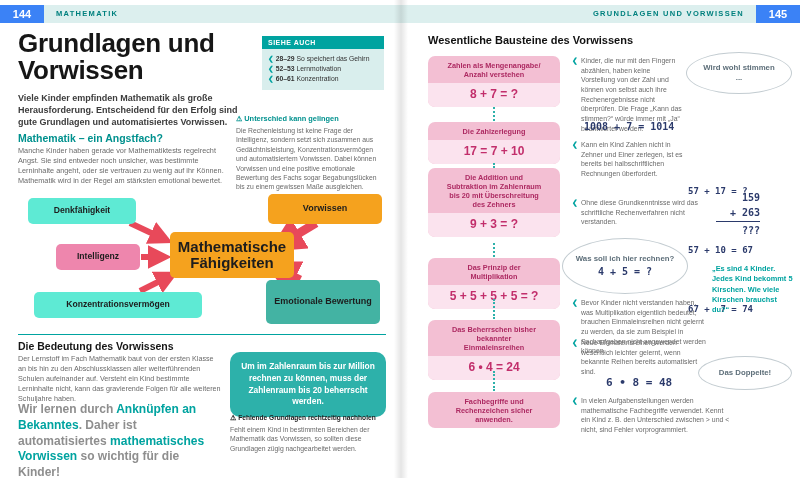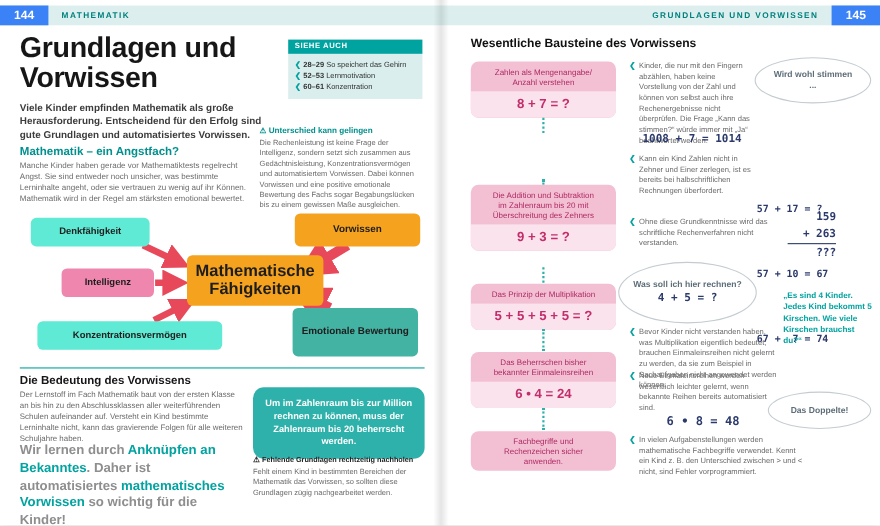--- a/index.html
+++ b/index.html
@@ -50,21 +50,21 @@
   .tealbox{position:absolute;left:230px;top:352px;width:156px;box-sizing:border-box;background:#2db1aa;
     color:#fff;font-weight:bold;font-size:8.4px;text-align:center;border-radius:10px;
     padding:9px 10px;line-height:1.4;}
   .quote{position:absolute;left:18px;top:402px;width:202px;font-size:12px;line-height:1.32;
     color:#8e8e8e;font-weight:bold;}
   .quote .acc{color:#00a3a0;}
 
   
   .rtitle{position:absolute;left:428px;top:34px;font-size:11px;font-weight:bold;color:#111;}
   .pbox{position:absolute;left:428px;width:132px;border-radius:7px;overflow:hidden;background:#f3bfd3;}
-  .ptitle{padding:5px 18px 4px;text-align:center;font-weight:normal;font-size:7.3px;line-height:1.25;color:#ad2a62;}
+  .ptitle{padding:5px 18px 4px;text-align:center;font-weight:bold;font-size:7.3px;line-height:1.25;color:#ad2a62;}
   .pformula{background:#fbe3ee;text-align:center;font-weight:bold;font-size:12px;color:#c22e6b;padding:4px 4px 6px;}
   .pdots{position:absolute;left:493px;width:0;border-left:2px dotted #2db1aa;}
 
   .rnote{position:absolute;font-size:6.9px;color:#6a6a6a;line-height:1.4;padding-left:9px;box-sizing:border-box;}
   .rnote .chev{position:absolute;left:0;top:0;font-size:6.9px;}
 
   .hand{font-family:"DejaVu Sans Mono",monospace;font-weight:bold;color:#2b3a6b;}
   .f-hand{position:absolute;font-size:10px;}
   .sums{position:absolute;left:688px;top:142px;font-size:9px;line-height:2.2;white-space:pre;}
   .vsum{position:absolute;left:716px;top:190px;width:44px;text-align:right;font-size:10px;line-height:1.5;}
@@ -160,20 +160,24 @@
   </div>
 
   <div class="rtitle">Wesentliche Bausteine des Vorwissens</div>
 
   <div class="pbox" style="top:56px;">
     <div class="ptitle">Zahlen als Mengenangabe/ Anzahl verstehen</div>
     <div class="pformula">8 + 7 = ?</div>
   </div>
   <div class="pdots" style="top:107px;height:14px;"></div>
 
+  <div class="pbox" style="top:122px;">
+    <div class="ptitle">Die Zahlzerlegung</div>
+    <div class="pformula">17 = 7 + 10</div>
+  </div>
   <div class="pdots" style="top:163px;height:20px;"></div>
 
   <div class="pbox" style="top:168px;">
     <div class="ptitle">Die Addition und Subtraktion im Zahlenraum bis 20 mit Überschreitung des Zehners</div>
     <div class="pformula">9 + 3 = ?</div>
   </div>
   <div class="pdots" style="top:243px;height:14px;"></div>
 
   <div class="pbox" style="top:258px;">
     <div class="ptitle">Das Prinzip der Multiplikation</div>

